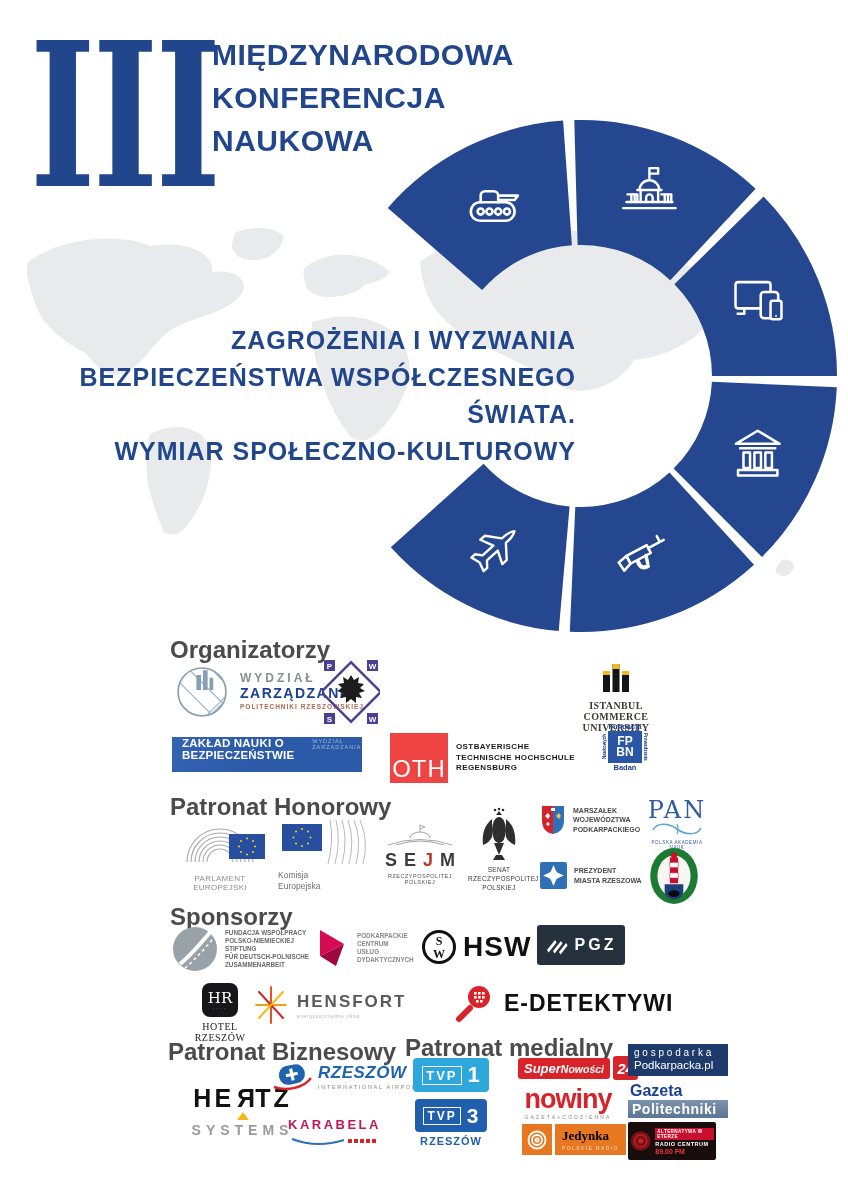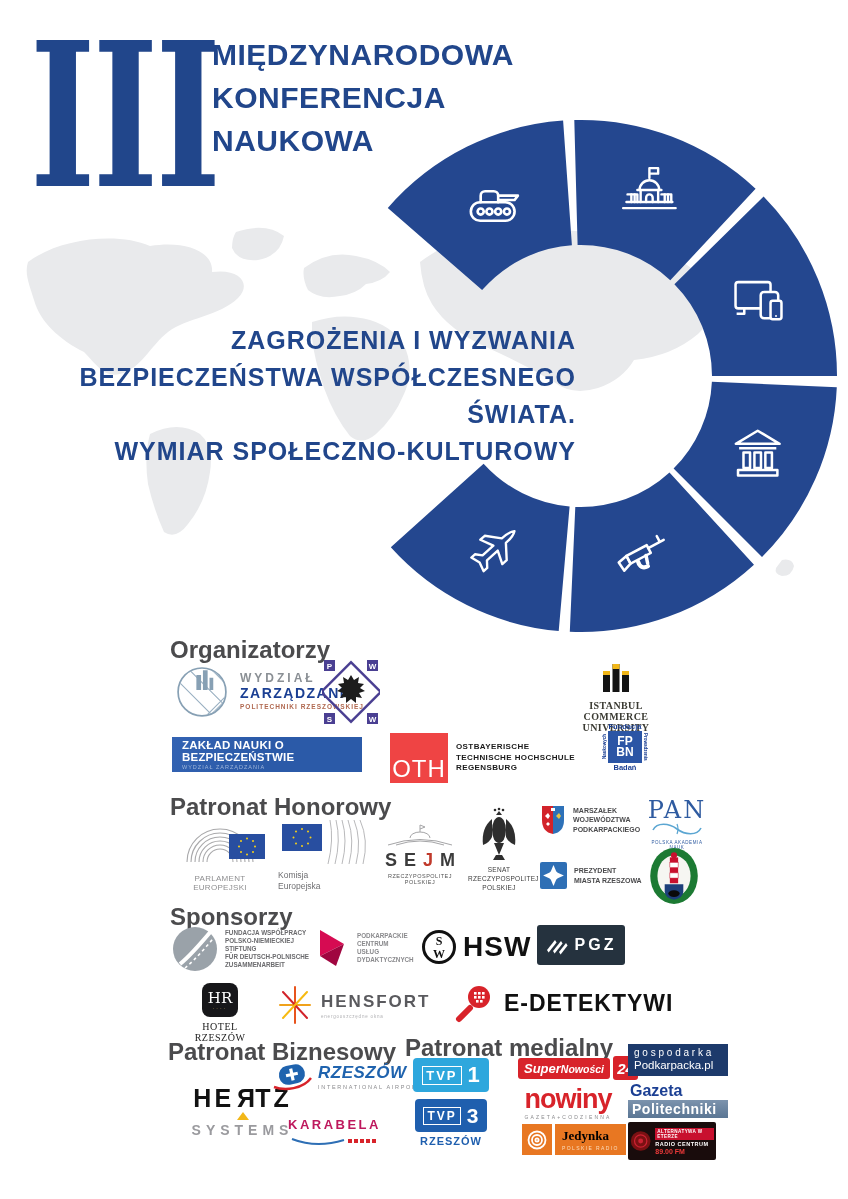--- a/index.html
+++ b/index.html
@@ -177,21 +177,21 @@
       <rect x="16.5" y="2" width="7" height="28" fill="#141414"></rect>
       <rect x="26" y="9" width="7" height="21" fill="#141414"></rect>
       <rect x="16.5" y="2" width="7" height="5" fill="#F2B718"></rect>
       <rect x="7" y="9" width="7" height="4" fill="#F2B718"></rect>
       <rect x="26" y="9" width="7" height="4" fill="#F2B718"></rect>
     </svg>
     <div style="font-family:'Liberation Serif',serif;font-size:10px;font-weight:700;color:#3B3B33;letter-spacing:.4px">ISTANBUL COMMERCE</div>
     <div style="font-family:'Liberation Serif',serif;font-size:10px;font-weight:700;color:#3B3B33;letter-spacing:.4px">UNIVERSITY</div>
   </div>
 
-  <div class="abs" style="left:172px;top:737px;width:190px;height:35px;background:linear-gradient(115deg,#3363B3 0%,#2B5AA8 45%);display:flex;flex-direction:column;justify-content:center;padding-left:10px;box-sizing:border-box">
+  <div class="abs" style="left:172px;top:737px;width:190px;height:35px;background:linear-gradient(115deg,#3363B3 0%,#2B5AA8 45%);display:flex;flex-direction:row;justify-content:center;padding-left:10px;box-sizing:border-box">
     <div style="color:#fff;font-weight:700;font-size:11.5px;letter-spacing:.2px">ZAKŁAD NAUKI O BEZPIECZEŃSTWIE</div>
     <div style="color:#9FB6DA;font-size:5.5px;letter-spacing:1px;margin-top:1px">WYDZIAŁ ZARZĄDZANIA</div>
   </div>
 
   <div class="abs row" style="left:390px;top:733px;gap:8px">
     <div style="width:58px;height:50px;background:#ef4444;display:flex;align-items:flex-end;justify-content:center">
       <span style="color:#fff;font-size:24px;font-weight:300;letter-spacing:1px">OTH</span>
     </div>
     <div class="tiny" style="font-size:8px;font-weight:700;color:#1A1A1A;letter-spacing:.4px">
       <div>OSTBAYERISCHE</div>
@@ -417,21 +417,21 @@
   </div>
 
   <div class="abs t-c" style="left:176px;top:983px;width:88px">
     <div style="width:36px;height:34px;background:#17171A;border-radius:8px;margin:0 auto;display:flex;flex-direction:column;align-items:center;justify-content:center">
       <span style="color:#fff;font-family:'DejaVu Serif',serif;font-size:15px;line-height:1">HR</span>
       <span style="color:#C9A85C;font-size:6px;letter-spacing:2px;line-height:3px">....</span>
     </div>
     <div style="font-family:'Liberation Serif',serif;font-size:10px;color:#222;letter-spacing:.5px;margin-top:4px">HOTEL RZESZÓW</div>
   </div>
 
-  <div class="abs row" style="left:276px;top:984px;gap:7px">
+  <div class="abs row" style="left:252px;top:984px;gap:7px">
     <svg width="38" height="42" viewBox="0 0 38 42">
       <g stroke-width="2" stroke-linecap="round">
         <path d="M19 3 V39" stroke="#E8541D"></path>
         <path d="M4 21 H34" stroke="#F0A11B"></path>
         <path d="M7 8 L31 34" stroke="#D2232A"></path>
         <path d="M31 8 L7 34" stroke="#F6BA12"></path>
       </g>
     </svg>
     <div>
       <div style="font-size:17px;font-weight:600;color:#5A5A5E;letter-spacing:2px">HENSFORT</div>

